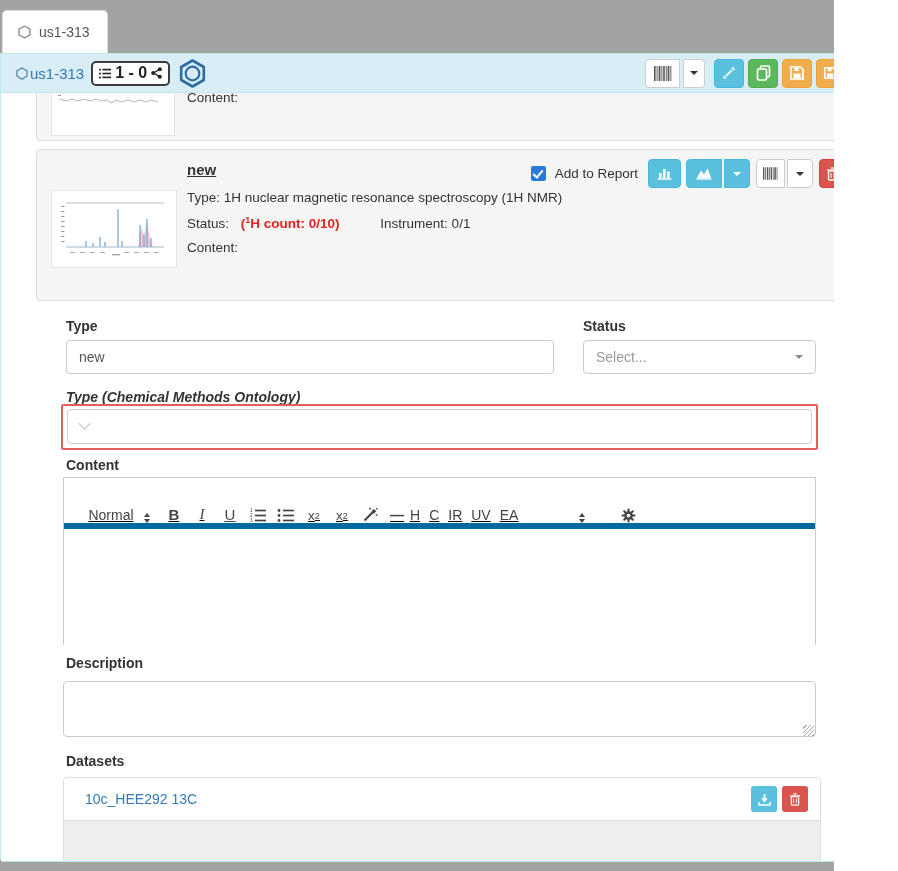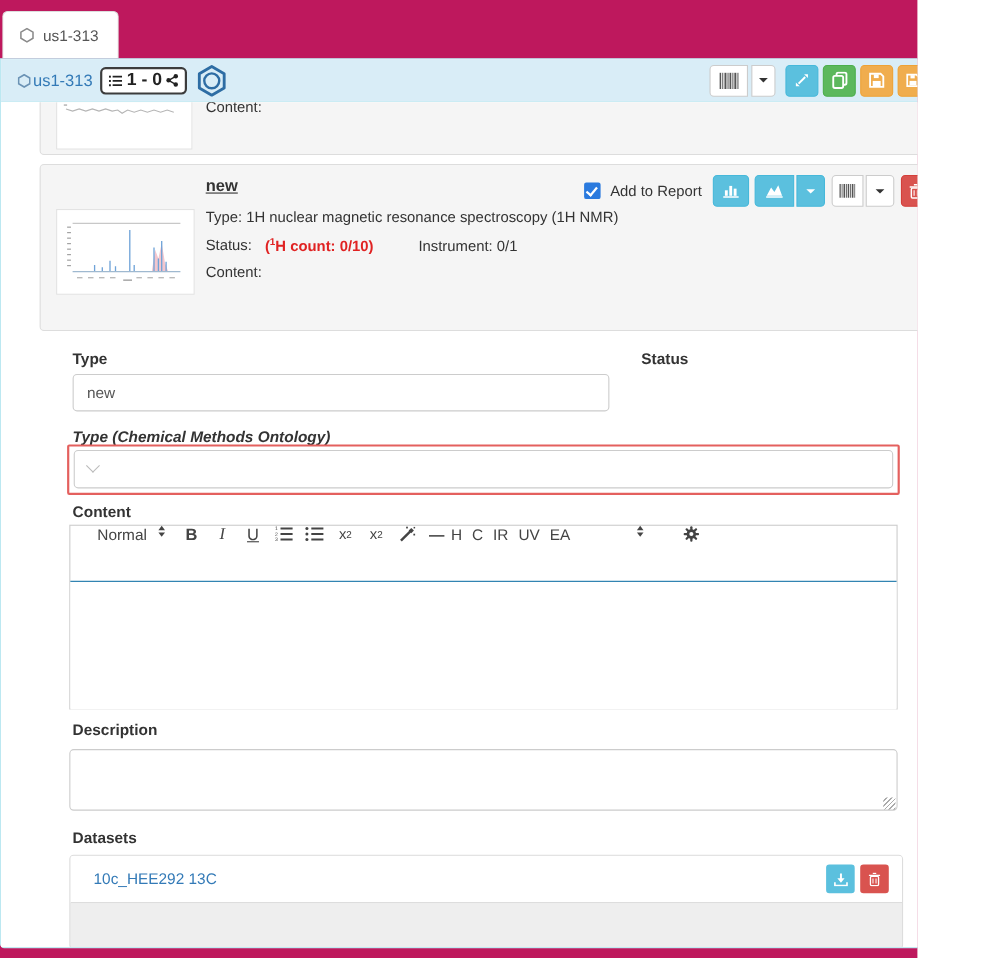--- a/index.html
+++ b/index.html
@@ -2,21 +2,21 @@
 <html style="--header-bg: #d9edf7; --header-border: #bce8f1; --title-blue: #337ab7; --info: #5bc0de; --success: #5cb85c; --warning: #f0ad4e; --danger: #d9534f; --highlight-red: #e4605e; --link: #337ab7; --status-red: #e02222;"><head>
 <meta charset="utf-8">
 <style>
   :root{
     --header-bg:#d9edf7; --header-border:#bce8f1; --title-blue:#337ab7;
     --info:#5bc0de; --success:#5cb85c; --warning:#f0ad4e; --danger:#d9534f;
     --highlight-red:#e4605e; --link:#337ab7; --status-red:#e02222;
   }
   *{box-sizing:border-box; margin:0; padding:0;}
   html,body{width:898px;height:871px;background:#fff;font-family:"Liberation Sans",sans-serif;}
-  .stage{position:relative;width:834px;height:871px;overflow:hidden;background:#be185d;}
+  .stage{position:relative;width:834px;height:871px;overflow:hidden;background:#a3a3a3;}
 
   
   .el-tab{position:absolute;left:2px;top:10px;width:106px;height:43px;background:#fff;
     border:1px solid #ddd;border-bottom:none;border-radius:5px 5px 0 0;
     display:flex;align-items:center;gap:8px;padding:0 0 0 15px;color:#555;font-size:14px;}
 
   
   .panel{position:absolute;left:0;top:53px;width:896px;height:809px;background:#fff;
     border:1px solid var(--header-border);border-radius:0 4px 4px 4px;}
   .panel-heading{height:39px;background:var(--header-bg);border-bottom:1px solid var(--header-border);
@@ -62,21 +62,21 @@
     font-size:14px;color:#555;padding:0 12px;font-family:"Liberation Sans",sans-serif;}
   .fselect{position:absolute;height:34px;border:1px solid #ccc;border-radius:4px;background:#fff;
     display:flex;align-items:center;padding:0 12px;cursor:pointer;}
   .placeholder{color:#999;font-size:14px;}
   .red-outline{position:absolute;border:2px solid var(--highlight-red);border-radius:2px;}
   .chevron{width:9px;height:9px;border-right:1.5px solid #bbb;border-bottom:1.5px solid #bbb;
     transform:rotate(45deg);margin-top:-6px;}
 
   
   .editor{position:absolute;border:1px solid #ccc;background:#fff;}
-  .ql-toolbar{height:51px;border-bottom:1px solid #0369a1;display:flex;align-items:flex-start;padding:0 0 0 16px;}
+  .ql-toolbar{height:51px;border-bottom:6px solid #0369a1;display:flex;align-items:flex-end;padding:0 0 0 16px;text-decoration:underline;}
   .ql-item{color:#444;font-size:14px;display:flex;align-items:center;justify-content:center;cursor:pointer;}
   .ql-fmt{width:62px;color:#444;font-size:14px;}
   .updown{display:inline-flex;flex-direction:column;gap:2px;margin:0 10px 0 2px;}
   .updown i{width:0;height:0;border-left:3.5px solid transparent;border-right:3.5px solid transparent;display:block;}
   .updown .u{border-bottom:4.5px solid #444;}
   .updown .d{border-top:4.5px solid #444;}
   .ql-b{font-weight:bold;width:28px;font-size:15px;}
   .ql-i{font-style:italic;font-family:"Liberation Serif",serif;width:28px;font-size:15px;}
   .ql-u{text-decoration:underline;width:28px;font-size:15px;}
   .ql-icon{width:28px;}
@@ -328,20 +328,24 @@
                 </g>
             </svg>
           </div>
         </div>
       </div>
 
       <div class="flabel" style="left:65px;top:225px;">Type</div>
       <input class="finput" style="left: 65px; top: 247px; width: 488px;" value="new">
 
       <div class="flabel" style="left:582px;top:225px;">Status</div>
+      <div class="fselect" style="left:582px;top:247px;width:233px;justify-content:space-between;">
+        <span class="placeholder">Select...</span>
+        <span class="caret" style="border-top-color:#8a8a8a;"></span>
+      </div>
 
       <div class="flabel" style="left:65px;top:296px;font-style:italic;">Type (Chemical Methods Ontology)</div>
       <div class="red-outline" style="left:60px;top:311px;width:757px;height:46px;"></div>
       <div class="fselect" style="left:66px;top:316px;width:745px;height:35px;justify-content:space-between;">
         <span class="chevron"></span>
       </div>
 
       <div class="flabel" style="left:65px;top:364px;">Content</div>
       <div class="editor" style="left:62px;top:384px;width:753px;height:168px;">
         <div class="ql-toolbar">

